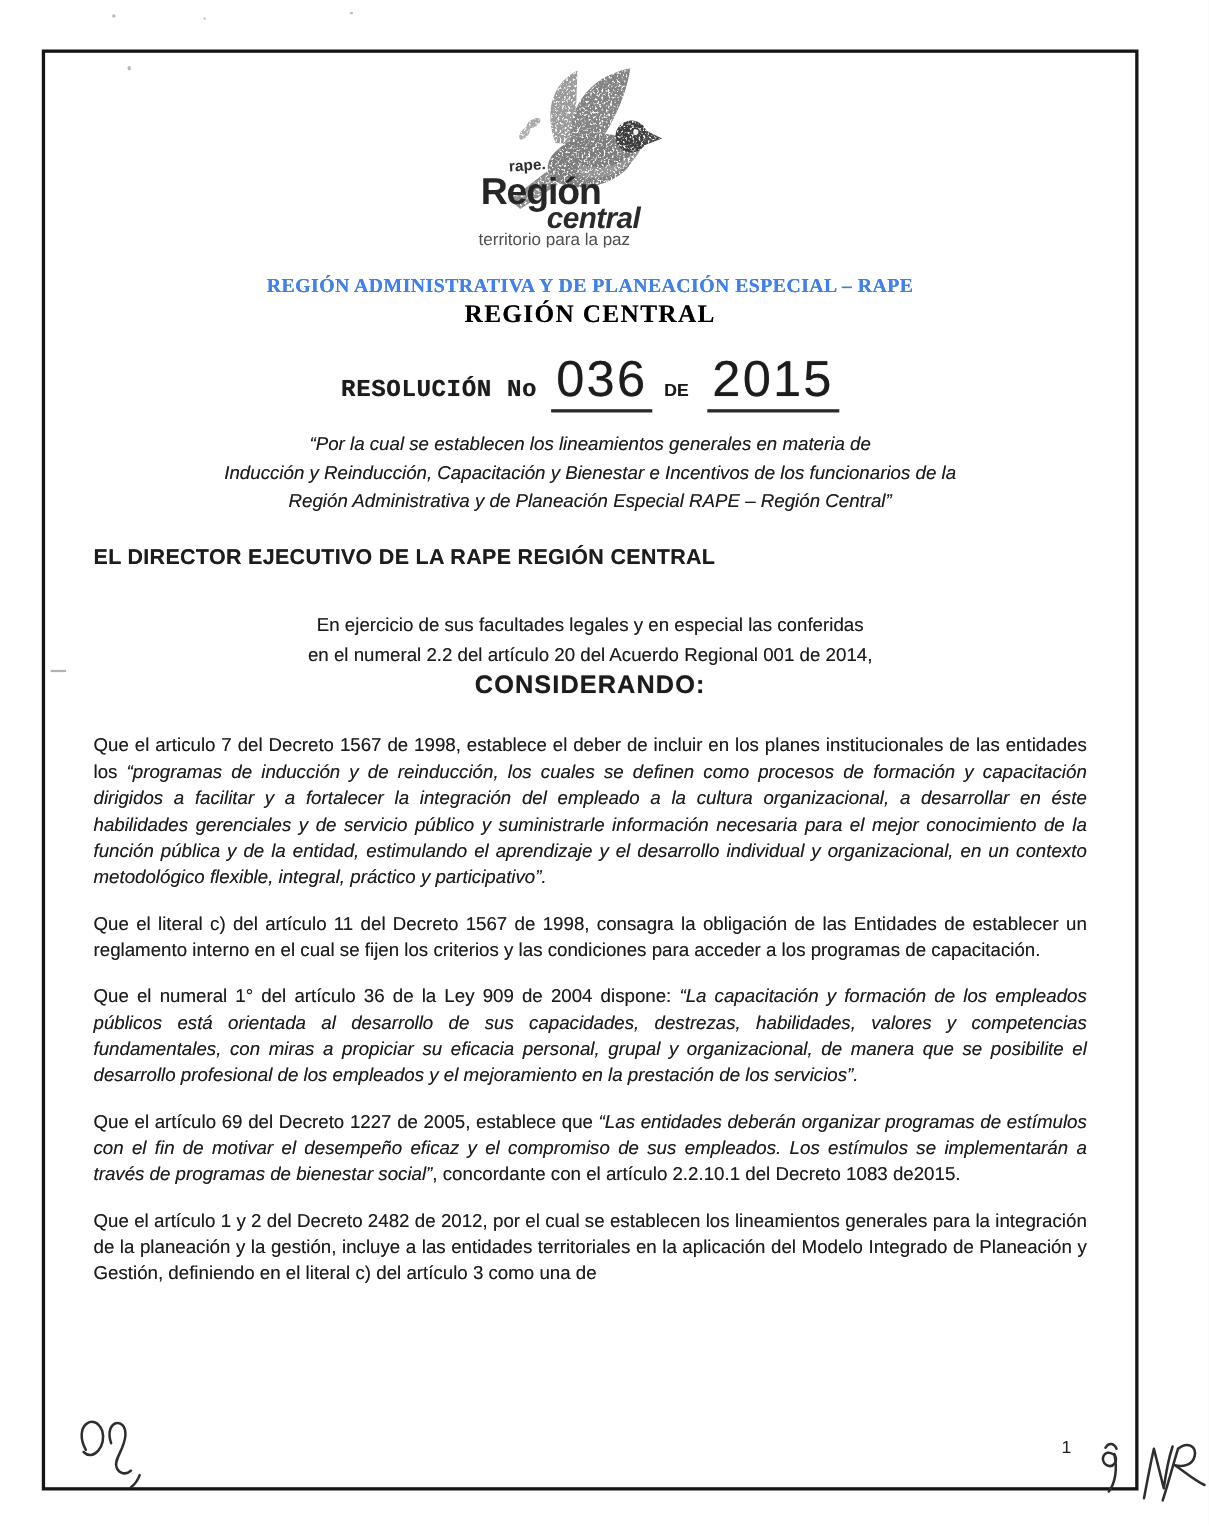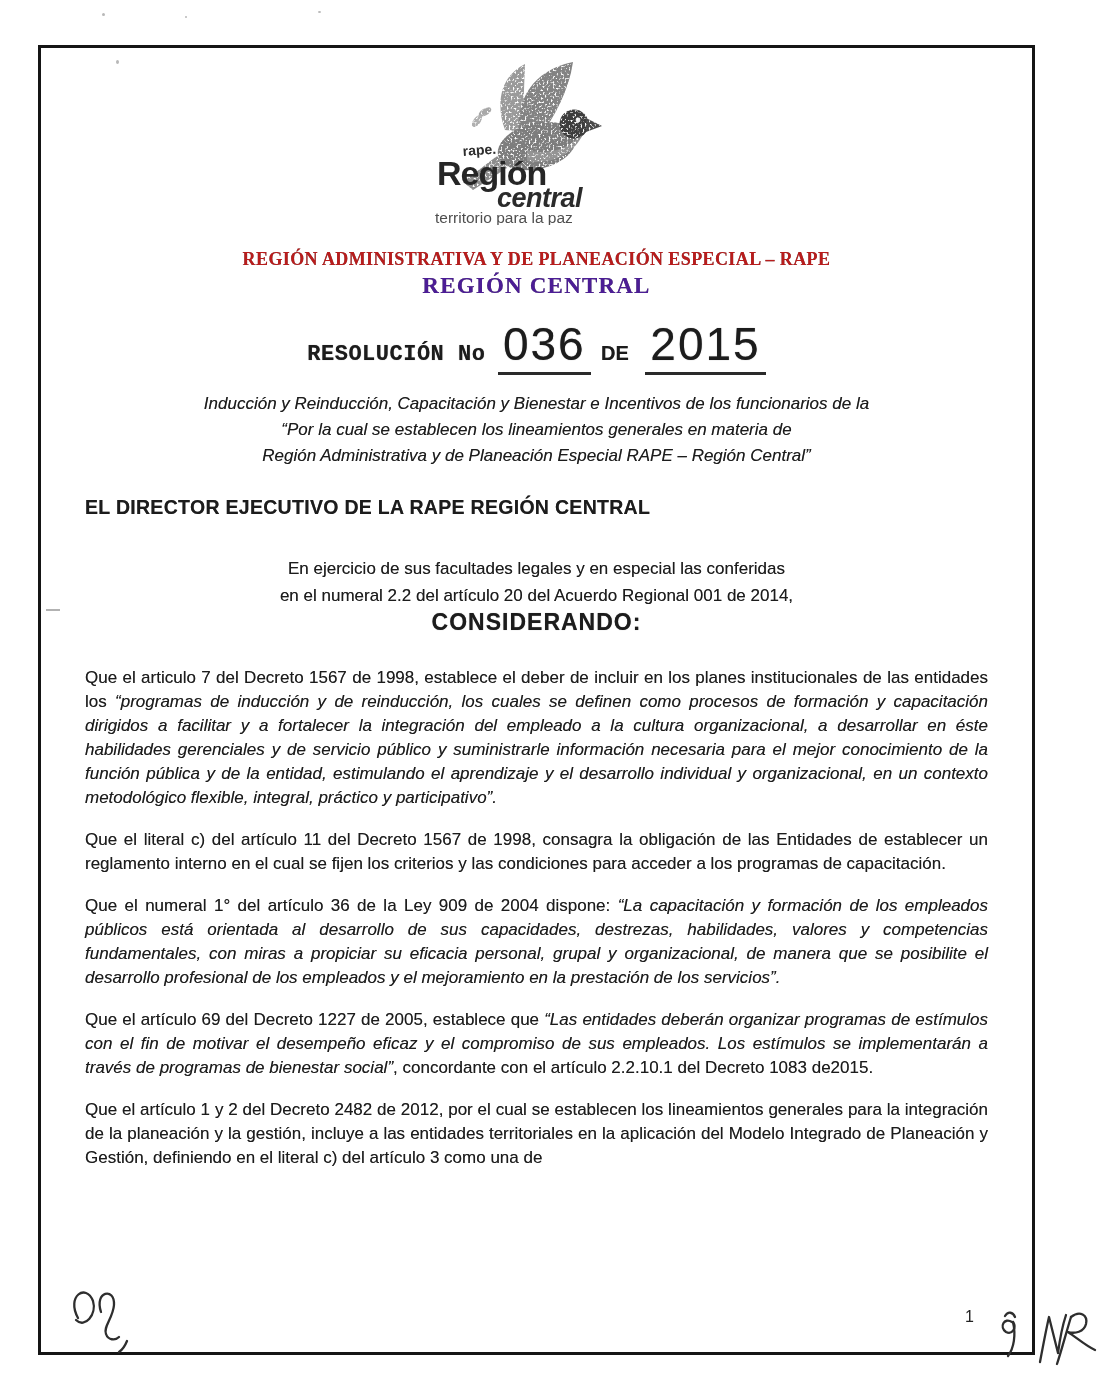--- a/index.html
+++ b/index.html
@@ -23,38 +23,38 @@
   .content{
     position:relative;
     padding:0 44px;
     height:100%;
     box-sizing:border-box;
   }
   .logo-wrap{width:320px;height:165px;margin:12px auto 0;}
   .org1{
     margin-top:24px;text-align:center;
     font-family:"Liberation Serif",serif;font-weight:bold;
-    font-size:18px;letter-spacing:.4px;color:#b91c1c;
+    font-size:18px;letter-spacing:.4px;color:#3b82f6;
     text-shadow:0 0 .6px rgba(0,0,0,.55);
   }
   .org2{
     margin-top:3px;text-align:center;
     font-family:"Liberation Serif",serif;font-weight:bold;
-    font-size:23px;letter-spacing:1.2px;color:#4c1d95;
+    font-size:23px;letter-spacing:1.2px;color:#000000;
     text-shadow:0 0 .6px rgba(0,0,0,.55);
   }
   .res-line{margin-top:22px;text-align:center;}
   .res-line span{vertical-align:baseline;}
   .res-label{font-size:22px;font-weight:bold;letter-spacing:.5px;text-shadow:0 0 .7px rgba(0,0,0,.6);font-family:Liberation Mono, monospace;}
   .res-num{
     font-size:46px;font-weight:400;letter-spacing:2px;line-height:1;
     border-bottom:3px solid #2a2a2a;padding:0 5px 2px;margin-left:8px;
     text-shadow:0 0 .8px rgba(0,0,0,.6);
   }
-  .res-de{font-size:20px;font-weight:bold;margin:0 4px 0 6px;text-shadow:0 0 .6px rgba(0,0,0,.55);}
+  .res-de{font-size:16px;font-weight:bold;margin:0 4px 0 6px;text-shadow:0 0 .6px rgba(0,0,0,.55);}
   .subject{margin-top:24px;text-align:center;font-style:italic;font-size:17px;line-height:26px;text-shadow:0 0 .5px rgba(0,0,0,.5);}
   .issuer{margin-top:27px;text-align:left;font-weight:bold;font-size:19.5px;letter-spacing:.3px;text-shadow:0 0 .6px rgba(0,0,0,.55);}
   .powers{margin-top:36px;text-align:center;font-size:17px;line-height:27px;text-shadow:0 0 .5px rgba(0,0,0,.5);}
   .considerando{text-align:center;font-weight:bold;font-size:23px;letter-spacing:1px;text-shadow:0 0 .7px rgba(0,0,0,.6);}
   .para{
     margin:18px 0 0;
     font-size:17px;line-height:24px;
     text-align:justify;
     text-shadow:0 0 .5px rgba(0,0,0,.5);
   }
@@ -110,22 +110,22 @@
       <div class="org2">REGIÓN CENTRAL</div>
 
       <div class="res-line">
         <span class="res-label">RESOLUCIÓN No</span>
         <span class="res-num">036</span>
         <span class="res-de">DE</span>
         <span class="res-num">2015</span>
       </div>
 
       <div class="subject">
+        <div>“Por la cual se establecen los lineamientos generales en materia de</div>
         <div>Inducción y Reinducción, Capacitación y Bienestar e Incentivos de los funcionarios de la</div>
-        <div>“Por la cual se establecen los lineamientos generales en materia de</div>
         <div>Región Administrativa y de Planeación Especial RAPE – Región Central”</div>
       </div>
 
       <div class="issuer">EL DIRECTOR EJECUTIVO DE LA RAPE REGIÓN CENTRAL</div>
 
       <div class="powers">
         <div>En ejercicio de sus facultades legales y en especial las conferidas</div>
         <div>en el numeral 2.2 del artículo 20 del Acuerdo Regional 001 de 2014,</div>
       </div>
 

